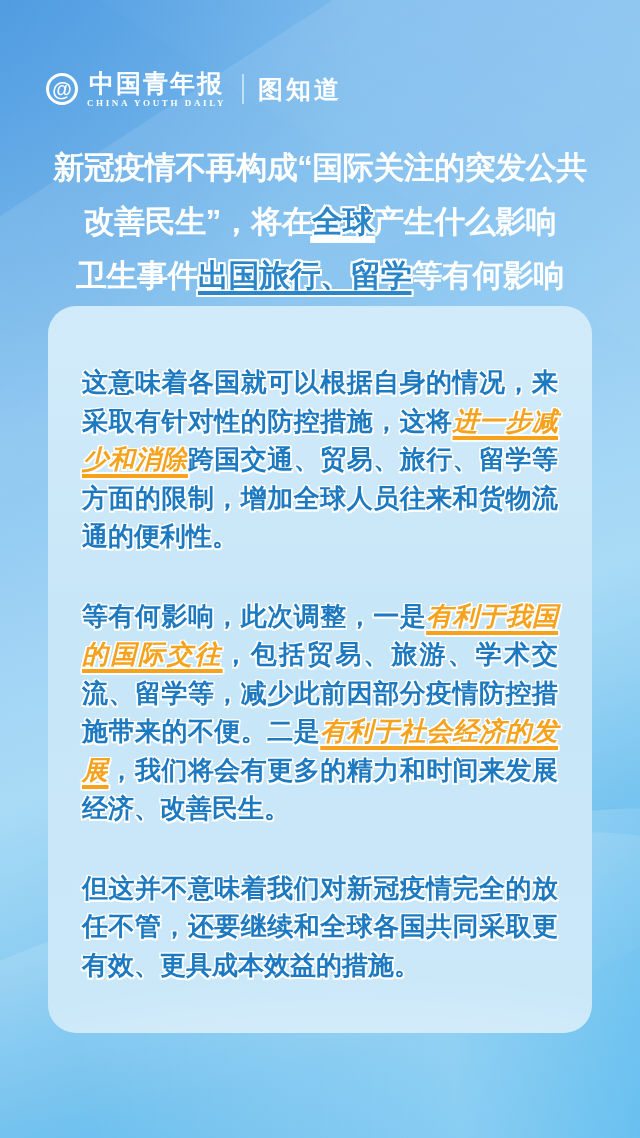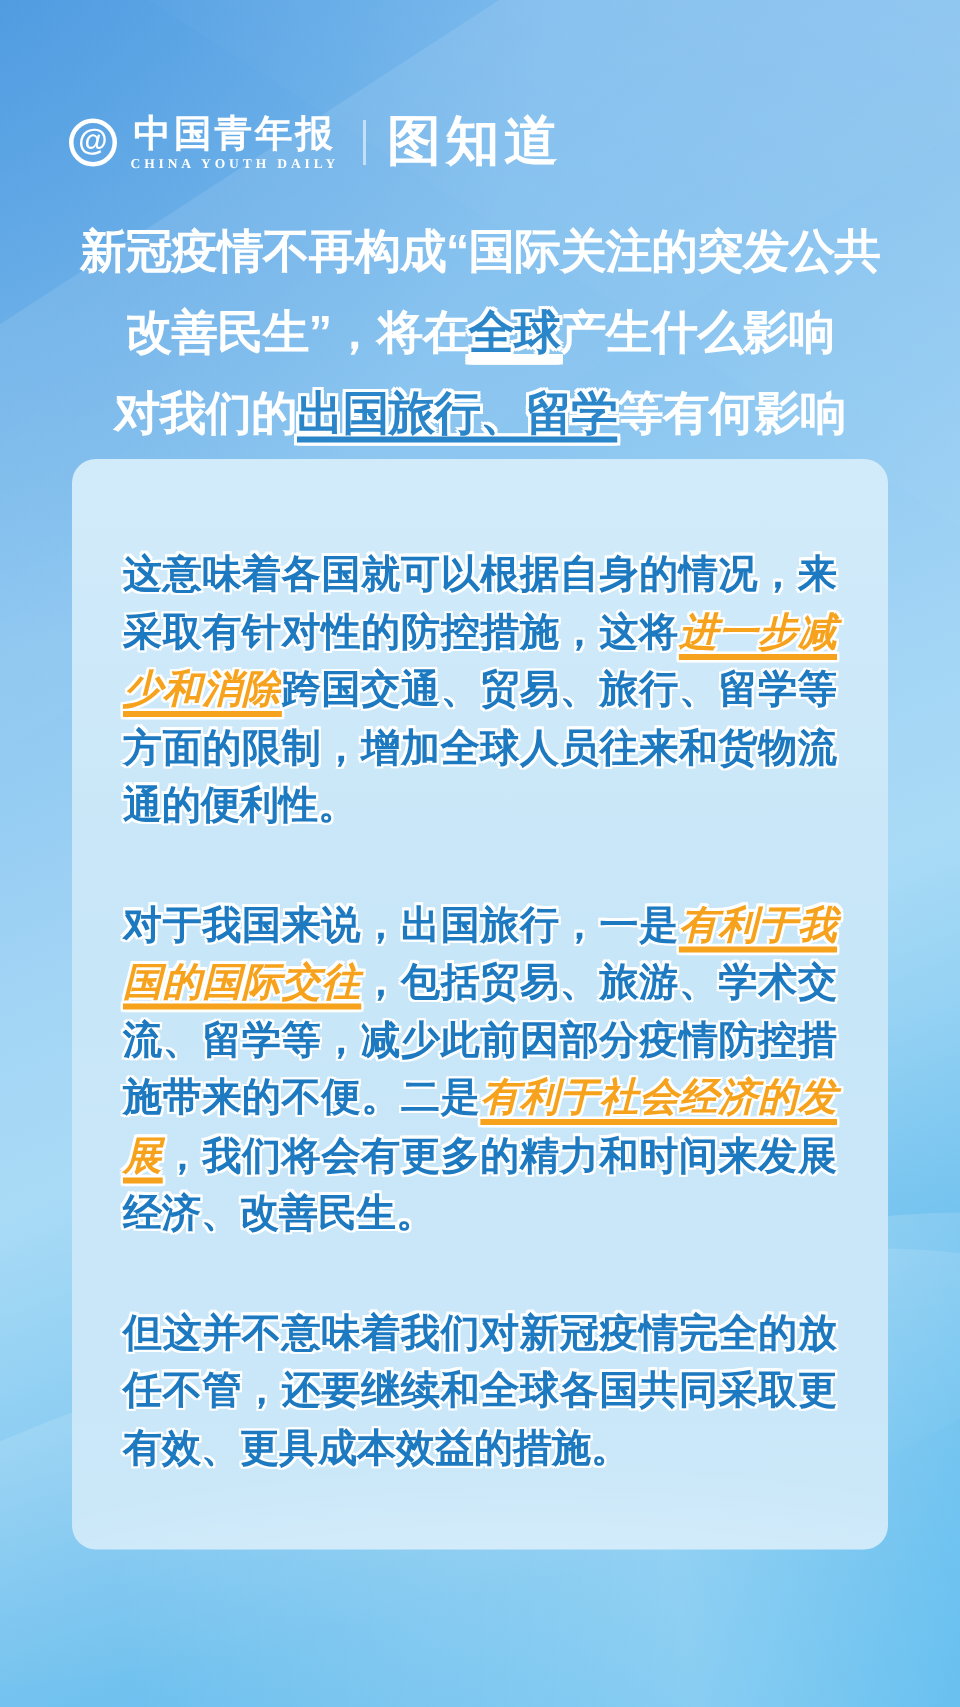--- a/index.html
+++ b/index.html
@@ -23,35 +23,35 @@
     background:linear-gradient(rgba(255,255,255,0.14),rgba(255,255,255,0));}
 
   
   .header{position:absolute;top:70px;left:46px;display:flex;align-items:center;color:#fff;}
   .at-badge{width:32px;height:32px;border:3px solid #fff;border-radius:50%;
     display:flex;align-items:center;justify-content:center;
     font-size:20px;font-weight:bold;margin-right:9px;box-sizing:border-box;}
   .brand-cn{font-size:25px;font-weight:800;letter-spacing:2px;line-height:26px;text-align:center;}
   .brand-en{font-size:9px;font-weight:bold;letter-spacing:2.6px;margin-top:2px;font-family:Liberation Serif, serif;}
   .header-divider{width:2px;height:30px;background:rgba(255,255,255,0.55);margin:0 14px 0 16px;}
-  .channel{font-size:36px;font-weight:800;letter-spacing:3px;text-align:right;}
+  .channel{font-size:25px;font-weight:800;letter-spacing:3px;text-align:right;}
 
   
   .title{position:absolute;top:141px;left:0;width:640px;margin:0;text-align:center;
     font-size:31px;font-weight:800;line-height:54px;color:#fff;letter-spacing:-0.5px;}
   .title .seg-w{color:#ffffff;}
   .title .seg-hl,.title .seg-hl2{
     color:#2b85c9;
     text-shadow:-2px -2px 0 #fff,2px -2px 0 #fff,-2px 2px 0 #fff,2px 2px 0 #fff,-2px 0 0 #fff,2px 0 0 #fff,0 -2px 0 #fff,0 2px 0 #fff;
   }
   .title .seg-hl{text-decoration:underline;text-decoration-color:#2b85c9;text-decoration-thickness:4px;text-underline-offset:5px;}
   .title .seg-hl2{text-decoration:underline;text-decoration-color:rgba(255,255,255,0.9);text-decoration-thickness:3px;text-underline-offset:6px;}
 
   
-  .card{position:absolute;left:48px;top:306px;width:544px;height:727px;border-radius:16px;
+  .card{position:absolute;left:48px;top:306px;width:544px;height:727px;border-radius:28px;
     background:linear-gradient(180deg,#d2ebfa 0%,#c7e6f8 45%,#cbe8f9 100%);overflow:hidden;}
   .card::after{content:"";position:absolute;left:-10%;bottom:-90px;width:120%;height:260px;
     background:radial-gradient(120% 110% at 55% 120%, rgba(255,255,255,0.55), rgba(255,255,255,0) 70%);}
   .card-paragraphs{position:relative;padding:57px 34px 0;z-index:1;}
   .para{margin:0 0 41px;font-size:26px;line-height:38.5px;font-weight:700;color:#1d7ac1;
     text-align:justify;letter-spacing:0;
     text-shadow:-1.5px -1.5px 0 #fff,1.5px -1.5px 0 #fff,-1.5px 1.5px 0 #fff,1.5px 1.5px 0 #fff,-1.5px 0 0 #fff,1.5px 0 0 #fff,0 -1.5px 0 #fff,0 1.5px 0 #fff;}
   .para .seg-em{color:#f6a21d;font-style:italic;
     text-decoration:underline;text-decoration-color:#f6a21d;text-decoration-thickness:3.5px;text-underline-offset:6px;}
 </style>
@@ -74,23 +74,23 @@
     </div>
     <div class="header-divider"></div>
     <div class="channel">
       <span>图知道</span>
     </div>
   </header>
 
   <h1 class="title">
       <div class="title-line"><span class="seg-w">新冠疫情不再构成“国际关注的突发公共</span></div>
       <div class="title-line"><span class="seg-w">改善民生”，将在</span><span class="seg-hl2">全球</span><span class="seg-w">产生什么影响</span></div>
-      <div class="title-line"><span class="seg-w">对我们的</span><span class="seg-hl">出国旅行、留学</span><span class="seg-w">等有何影响</span></div>
+      <div class="title-line"><span class="seg-w">卫生事件</span><span class="seg-hl">出国旅行、留学</span><span class="seg-w">等有何影响</span></div>
     </h1>
 
   <section class="card">
     <div class="card-paragraphs">
         <div class="para"><span class="seg-n">这意味着各国就可以根据自身的情况，来采取有针对性的防控措施，这将</span><span class="seg-em">进一步减少和消除</span><span class="seg-n">跨国交通、贸易、旅行、留学等方面的限制，增加全球人员往来和货物流通的便利性。</span></div>
-        <div class="para"><span class="seg-n">对于我国来说，出国旅行，一是</span><span class="seg-em">有利于我国的国际交往</span><span class="seg-n">，包括贸易、旅游、学术交流、留学等，减少此前因部分疫情防控措施带来的不便。二是</span><span class="seg-em">有利于社会经济的发展</span><span class="seg-n">，我们将会有更多的精力和时间来发展经济、改善民生。</span></div>
+        <div class="para"><span class="seg-n">等有何影响，此次调整，一是</span><span class="seg-em">有利于我国的国际交往</span><span class="seg-n">，包括贸易、旅游、学术交流、留学等，减少此前因部分疫情防控措施带来的不便。二是</span><span class="seg-em">有利于社会经济的发展</span><span class="seg-n">，我们将会有更多的精力和时间来发展经济、改善民生。</span></div>
         <div class="para"><span class="seg-n">但这并不意味着我们对新冠疫情完全的放任不管，还要继续和全球各国共同采取更有效、更具成本效益的措施。</span></div>
       </div>
   </section>
 </div>
 
 </body></html>

